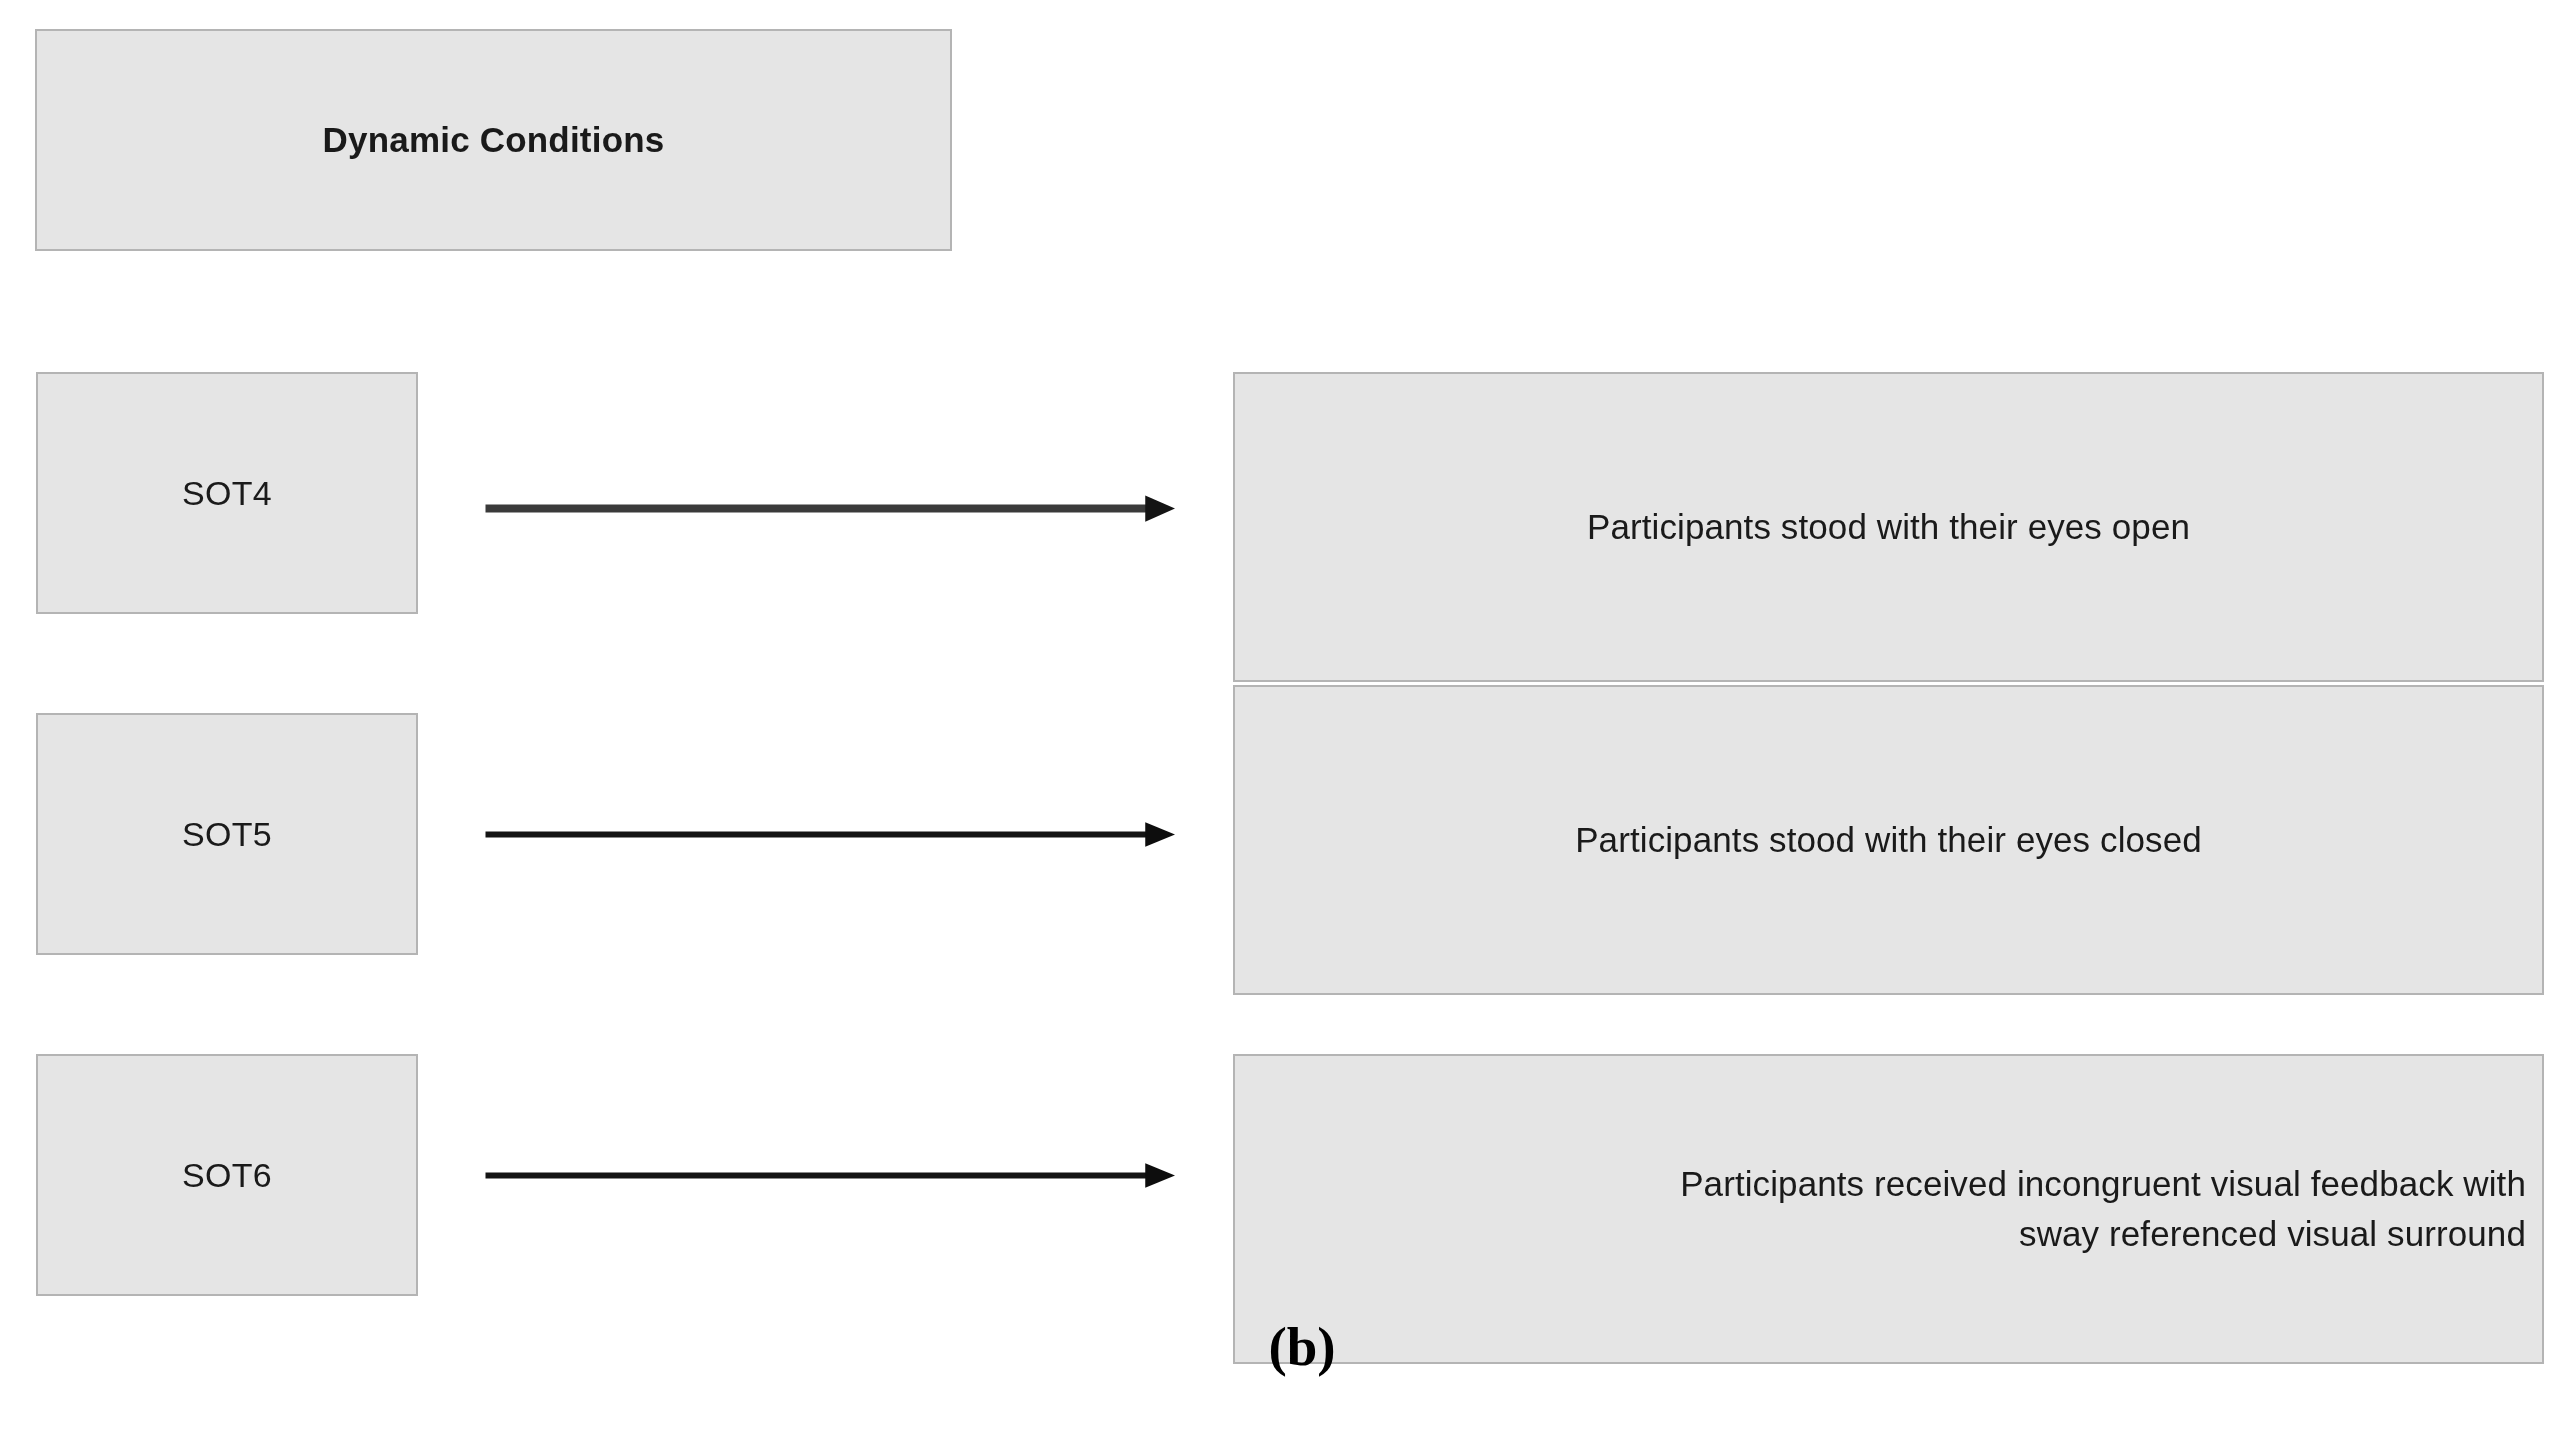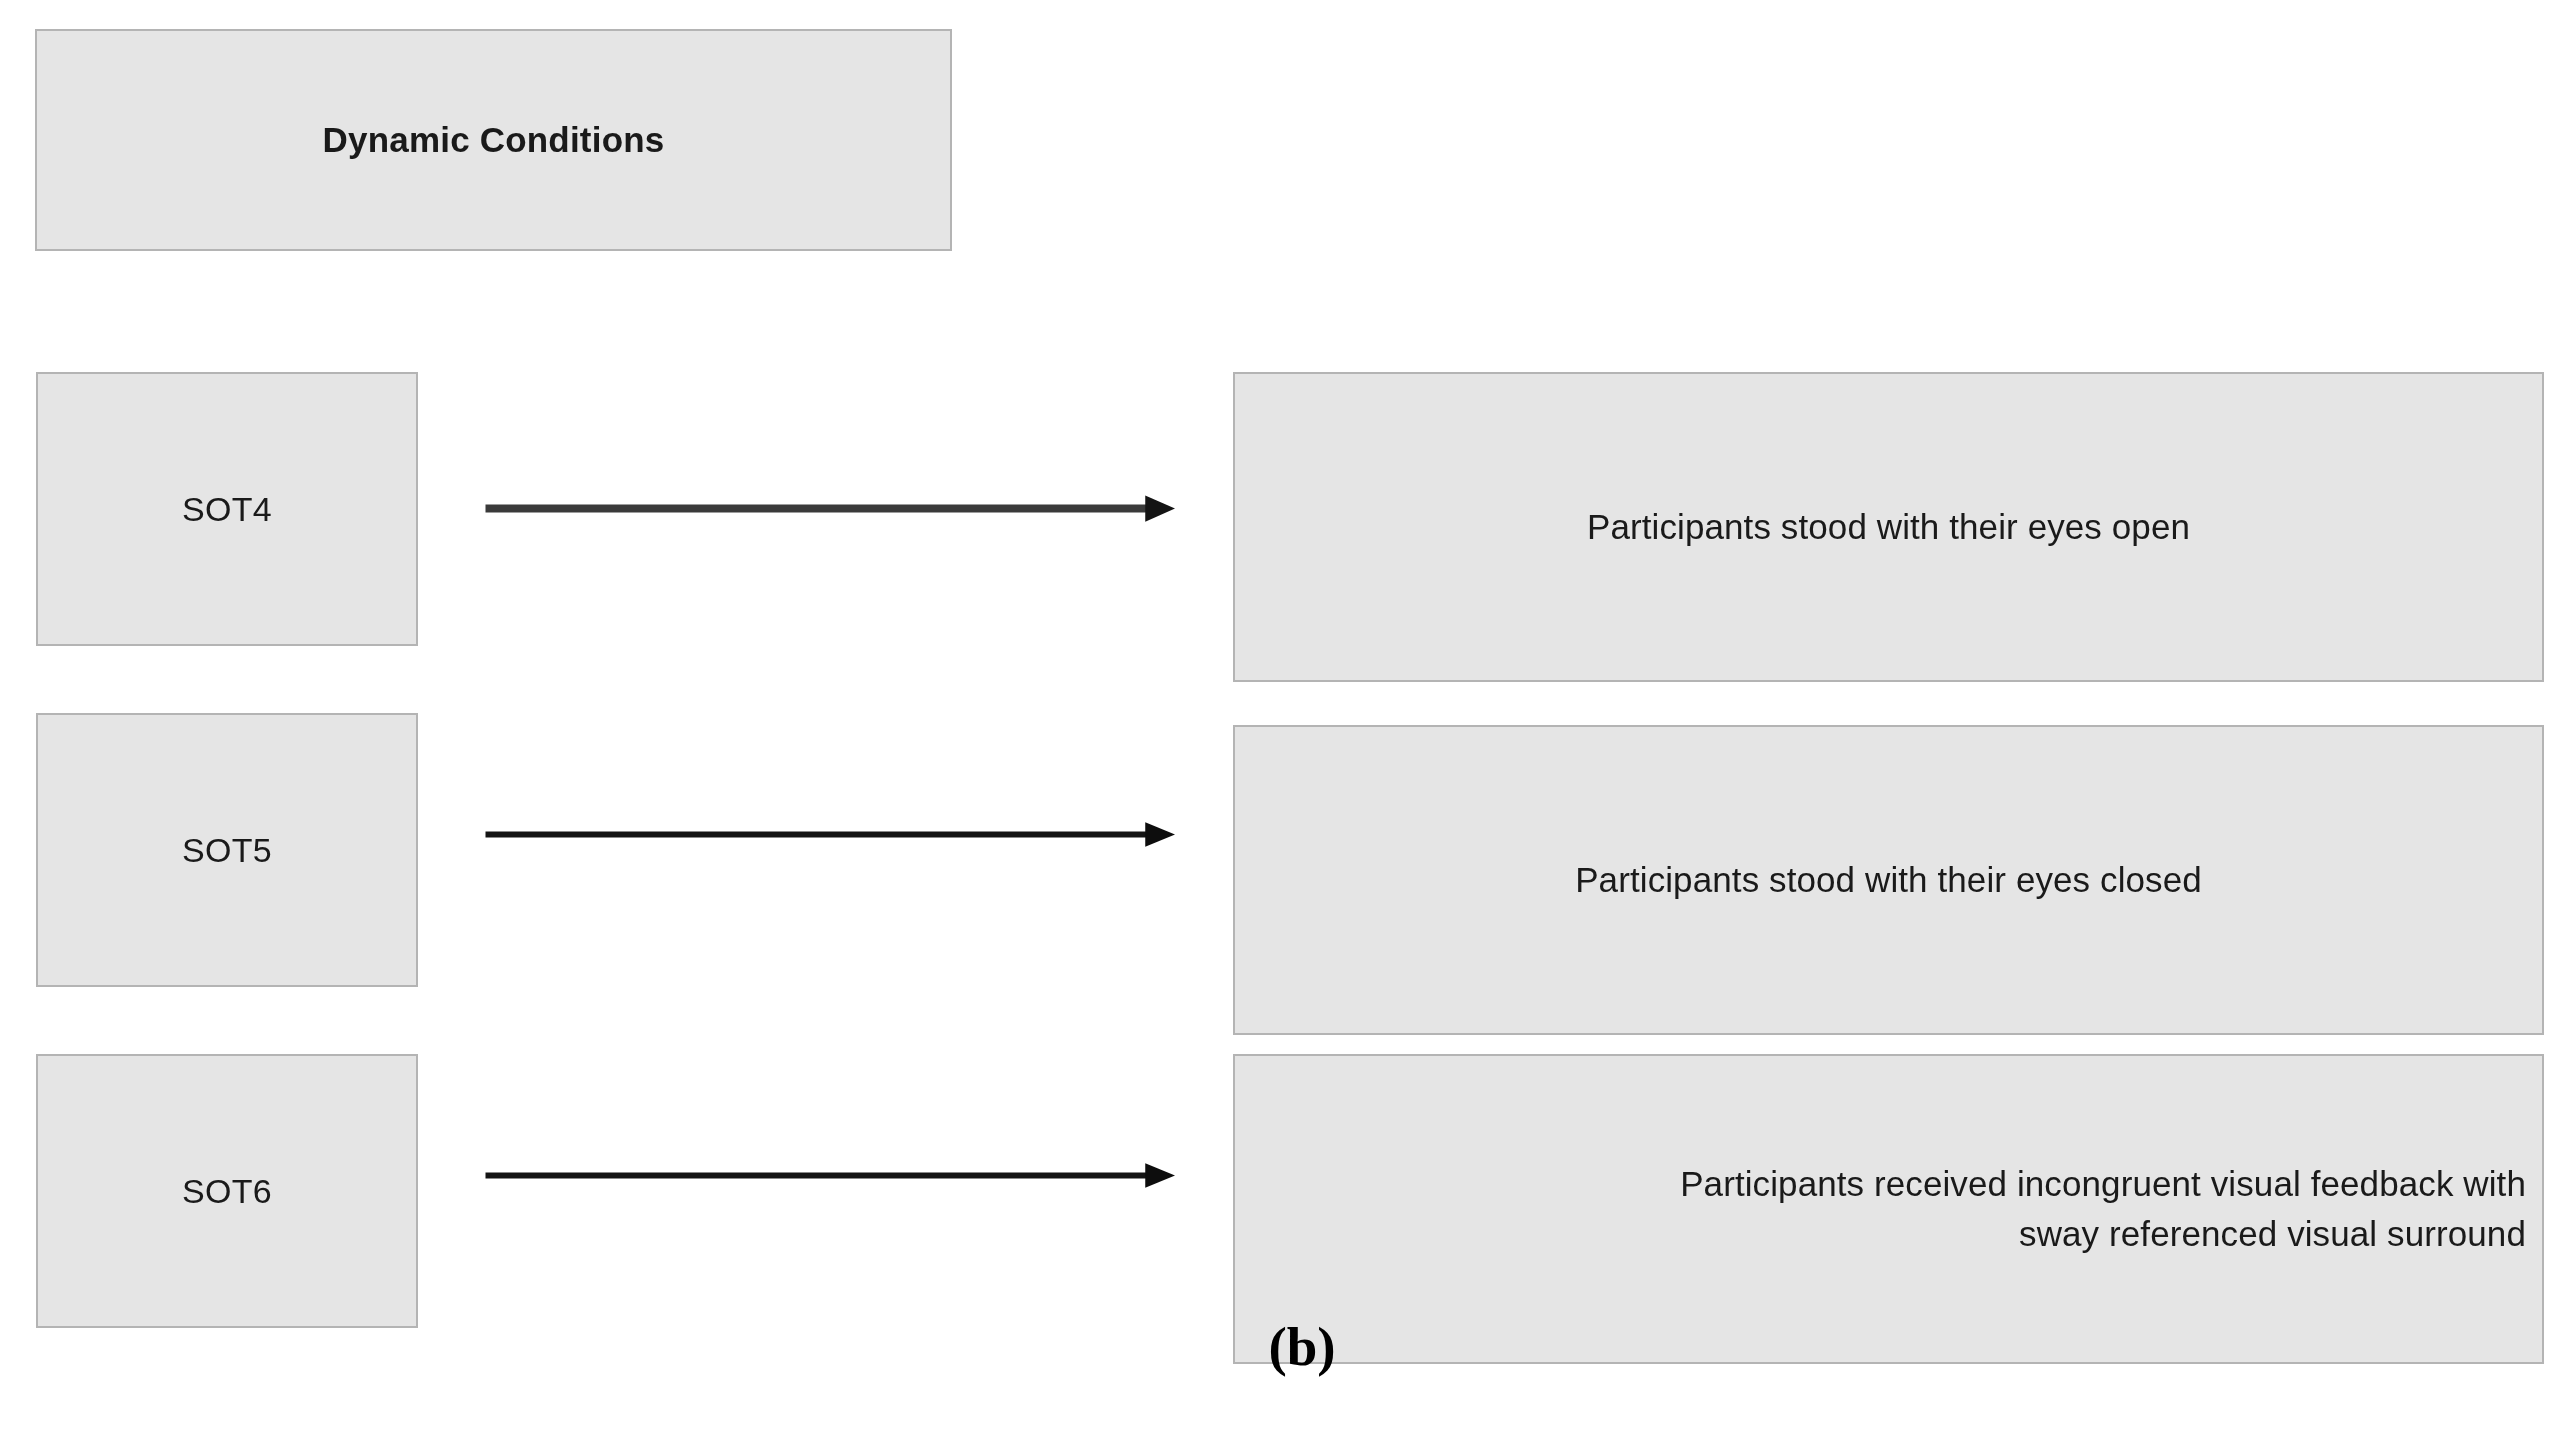--- a/index.html
+++ b/index.html
@@ -50,40 +50,40 @@
     height: 222px;
     font-size: 35px;
     font-weight: 700;
     letter-spacing: 0.2px;
   }
 
   
   .cond-box {
     left: 36px;
     width: 382px;
-    height: 274px;
+    height: 242px;
     font-size: 34px;
     font-weight: 400;
     letter-spacing: 0.3px;
   }
   #cond-box-0 { top: 372px; }
   #cond-box-1 { top: 713px; }
   #cond-box-2 { top: 1054px; justify-content: center; }
 
   
   .desc-box {
     left: 1233px;
     width: 1311px;
     height: 310px;
     font-size: 35px;
     font-weight: 400;
     letter-spacing: 0.1px;
   }
   #desc-box-0 { top: 372px; }
-  #desc-box-1 { top: 725px; }
+  #desc-box-1 { top: 685px; }
   #desc-box-2 { top: 1054px; text-align: right; }
 
   
   .arrow {
     position: absolute;
     left: 478px;
     width: 700px;
     height: 35px;
     overflow: visible;
   }

